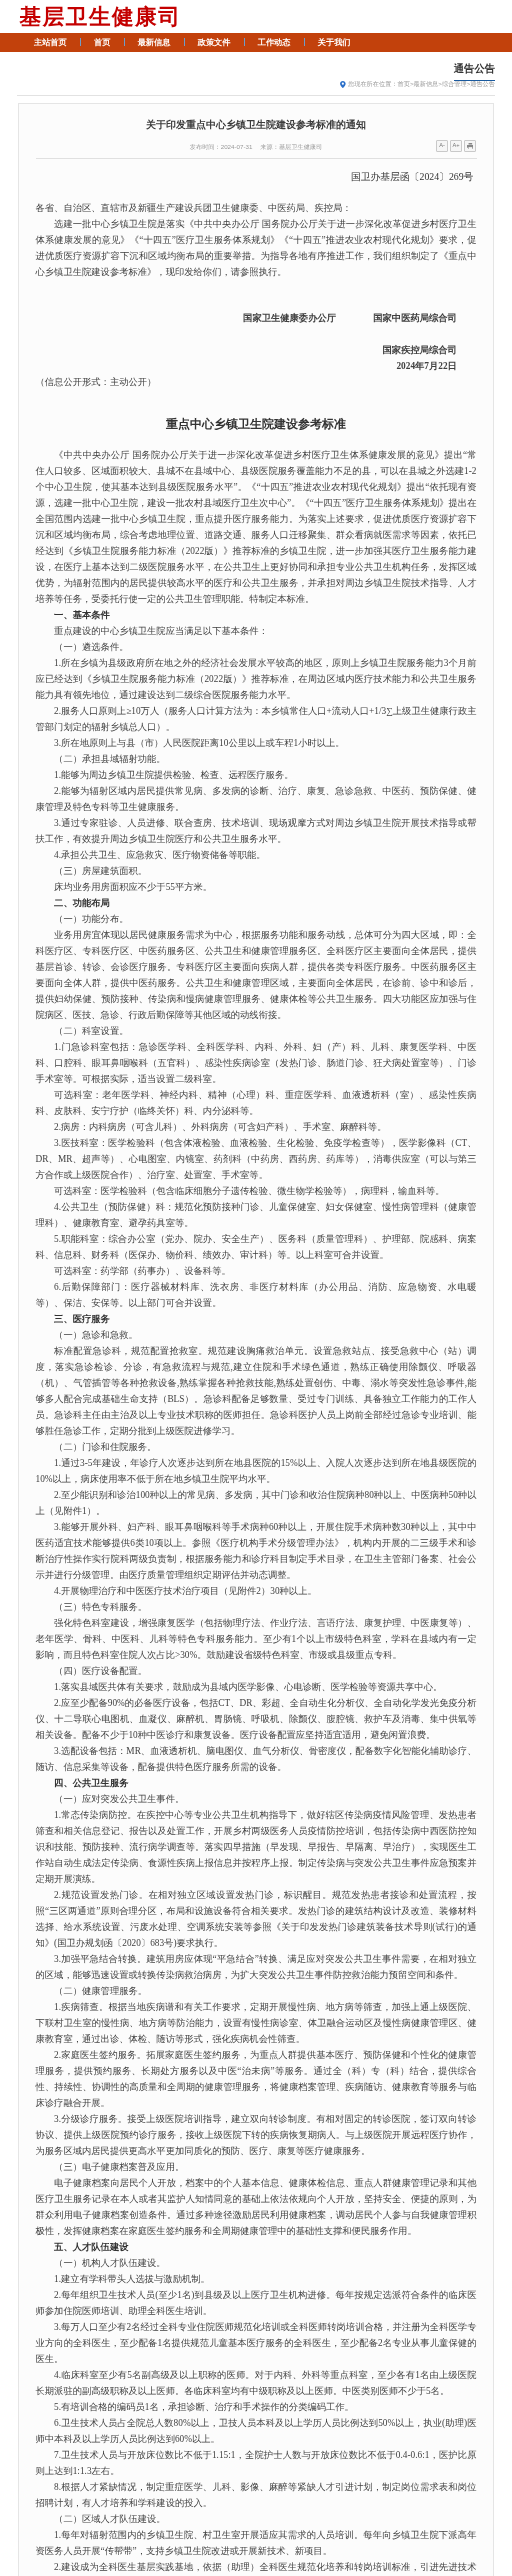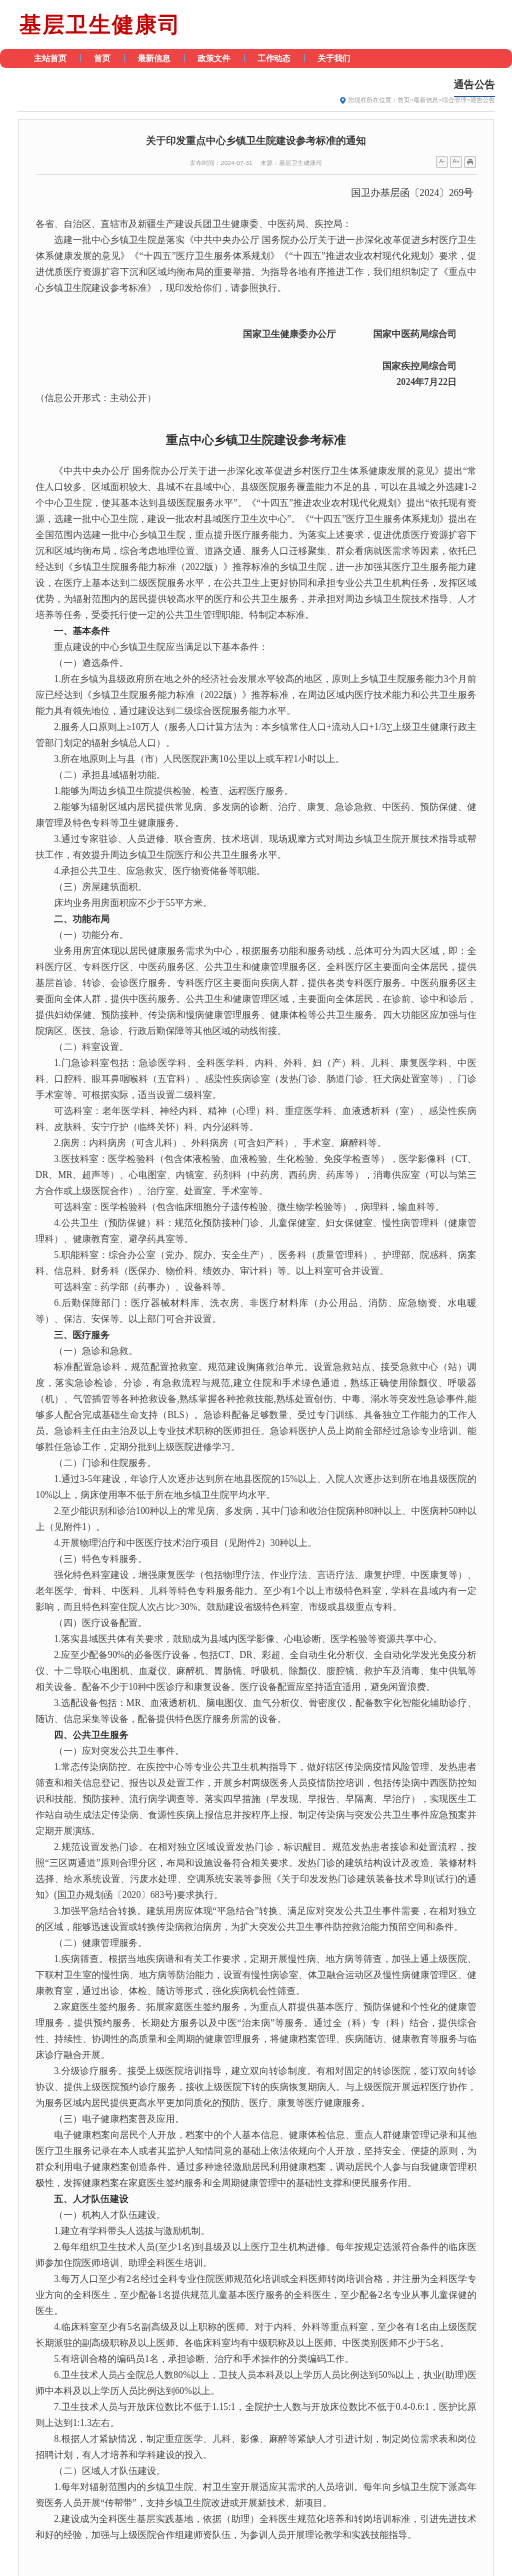--- a/index.html
+++ b/index.html
@@ -1,24 +1,24 @@
 <!DOCTYPE html>
 <html style="font-size:8.2px"><head>
 <meta charset="utf-8">
 <style>
   html,body{margin:0;padding:0;background:#ffffff;}
   body{width:512px;font-family:"Liberation Sans",sans-serif;}
   .page{width:512px;height:2934px;overflow:hidden;background:#fff;}
 
   
-  .site-header{height:49px;display:flex;align-items:center;padding-left:19.6px;box-sizing:border-box;}
+  .site-header{height:33px;display:flex;align-items:center;padding-left:19.6px;box-sizing:border-box;}
   .logo{color:#c40000;font-size:21.6px;font-weight:bold;letter-spacing:1.5px;}
 
   
-  .navbar{height:18.5px;background:#ef4444;display:flex;align-items:center;padding-left:20.6px;border-radius:6px;}
+  .navbar{height:18.5px;background:#c2410c;display:flex;align-items:center;padding-left:20.6px;}
   .nav-item{color:#ffffff;font-size:8.2px;font-weight:bold;padding:0 13.4px;cursor:pointer;white-space:nowrap;}
   .nav-sep{width:0.5px;height:8.2px;background:#6f9cc9;}
 
   
   .section-row{display:flex;justify-content:space-between;align-items:flex-end;margin:10.3px 17px 0 17px;border-bottom:1px solid #e2e2e2;flex-direction:column;}
   .section-title{font-size:10.3px;color:#333;font-weight:bold;margin:0;padding-bottom:4.6px;position:relative;}
   .section-title::after{content:"";position:absolute;left:0;bottom:-1px;width:100%;height:1px;background:#1a5a9e;}
   .breadcrumb{font-size:6.2px;color:#999;padding-bottom:5.2px;display:flex;align-items:center;gap:2.1px;cursor:pointer;}
   .pin{flex:0 0 auto;}
 
@@ -140,20 +140,21 @@
           <p class="blk para">4.公共卫生（预防保健）科：规范化预防接种门诊、儿童保健室、妇女保健室、慢性病管理科（健康管理科）、健康教育室、避孕药具室等。</p>
           <p class="blk para">5.职能科室：综合办公室（党办、院办、安全生产）、医务科（质量管理科）、护理部、院感科、病案科、信息科、财务科（医保办、物价科、绩效办、审计科）等。以上科室可合并设置。</p>
           <p class="blk para">可选科室：药学部（药事办）、设备科等。</p>
           <p class="blk para">6.后勤保障部门：医疗器械材料库、洗衣房、非医疗材料库（办公用品、消防、应急物资、水电暖等）、保洁、安保等。以上部门可合并设置。</p>
           <p class="blk section">三、医疗服务</p>
           <p class="blk sub">（一）急诊和急救。</p>
           <p class="blk para">标准配置急诊科，规范配置抢救室。规范建设胸痛救治单元。设置急救站点、接受急救中心（站）调度，落实急诊检诊、分诊，有急救流程与规范,建立住院和手术绿色通道，熟练正确使用除颤仪、呼吸器（机）、气管插管等各种抢救设备,熟练掌握各种抢救技能,熟练处置创伤、中毒、溺水等突发性急诊事件,能够多人配合完成基础生命支持（BLS）。急诊科配备足够数量、受过专门训练、具备独立工作能力的工作人员。急诊科主任由主治及以上专业技术职称的医师担任。急诊科医护人员上岗前全部经过急诊专业培训、能够胜任急诊工作，定期分批到上级医院进修学习。</p>
           <p class="blk sub">（二）门诊和住院服务。</p>
           <p class="blk para">1.通过3-5年建设，年诊疗人次逐步达到所在地县医院的15%以上、入院人次逐步达到所在地县级医院的10%以上，病床使用率不低于所在地乡镇卫生院平均水平。</p>
           <p class="blk para">2.至少能识别和诊治100种以上的常见病、多发病，其中门诊和收治住院病种80种以上、中医病种50种以上（见附件1）。</p>
+          <p class="blk para">3.能够开展外科、妇产科、眼耳鼻咽喉科等手术病种60种以上，开展住院手术病种数30种以上，其中中医药适宜技术能够提供6类10项以上。参照《医疗机构手术分级管理办法》，机构内开展的二三级手术和诊断治疗性操作实行院科两级负责制，根据服务能力和诊疗科目制定手术目录，在卫生主管部门备案、社会公示并进行分级管理。由医疗质量管理组织定期评估并动态调整。</p>
           <p class="blk para">4.开展物理治疗和中医医疗技术治疗项目（见附件2）30种以上。</p>
           <p class="blk sub">（三）特色专科服务。</p>
           <p class="blk para">强化特色科室建设，增强康复医学（包括物理疗法、作业疗法、言语疗法、康复护理、中医康复等）、老年医学、骨科、中医科、儿科等特色专科服务能力。至少有1个以上市级特色科室，学科在县域内有一定影响，而且特色科室住院人次占比&gt;30%。鼓励建设省级特色科室、市级或县级重点专科。</p>
           <p class="blk sub">（四）医疗设备配置。</p>
           <p class="blk para">1.落实县域医共体有关要求，鼓励成为县域内医学影像、心电诊断、医学检验等资源共享中心。</p>
           <p class="blk para">2.应至少配备90%的必备医疗设备，包括CT、DR、彩超、全自动生化分析仪、全自动化学发光免疫分析仪、十二导联心电图机、血凝仪、麻醉机、胃肠镜、呼吸机、除颤仪、腹腔镜、救护车及消毒、集中供氧等相关设备。配备不少于10种中医诊疗和康复设备。医疗设备配置应坚持适宜适用，避免闲置浪费。</p>
           <p class="blk para">3.选配设备包括：MR、血液透析机、脑电图仪、血气分析仪、骨密度仪，配备数字化智能化辅助诊疗、随访、信息采集等设备，配备提供特色医疗服务所需的设备。</p>
           <p class="blk section">四、公共卫生服务</p>
           <p class="blk sub">（一）应对突发公共卫生事件。</p>
           <p class="blk para">1.常态传染病防控。在疾控中心等专业公共卫生机构指导下，做好辖区传染病疫情风险管理、发热患者筛查和相关信息登记、报告以及处置工作，开展乡村两级医务人员疫情防控培训，包括传染病中西医防控知识和技能、预防接种、流行病学调查等。落实四早措施（早发现、早报告、早隔离、早治疗），实现医生工作站自动生成法定传染病、食源性疾病上报信息并按程序上报。制定传染病与突发公共卫生事件应急预案并定期开展演练。</p>

